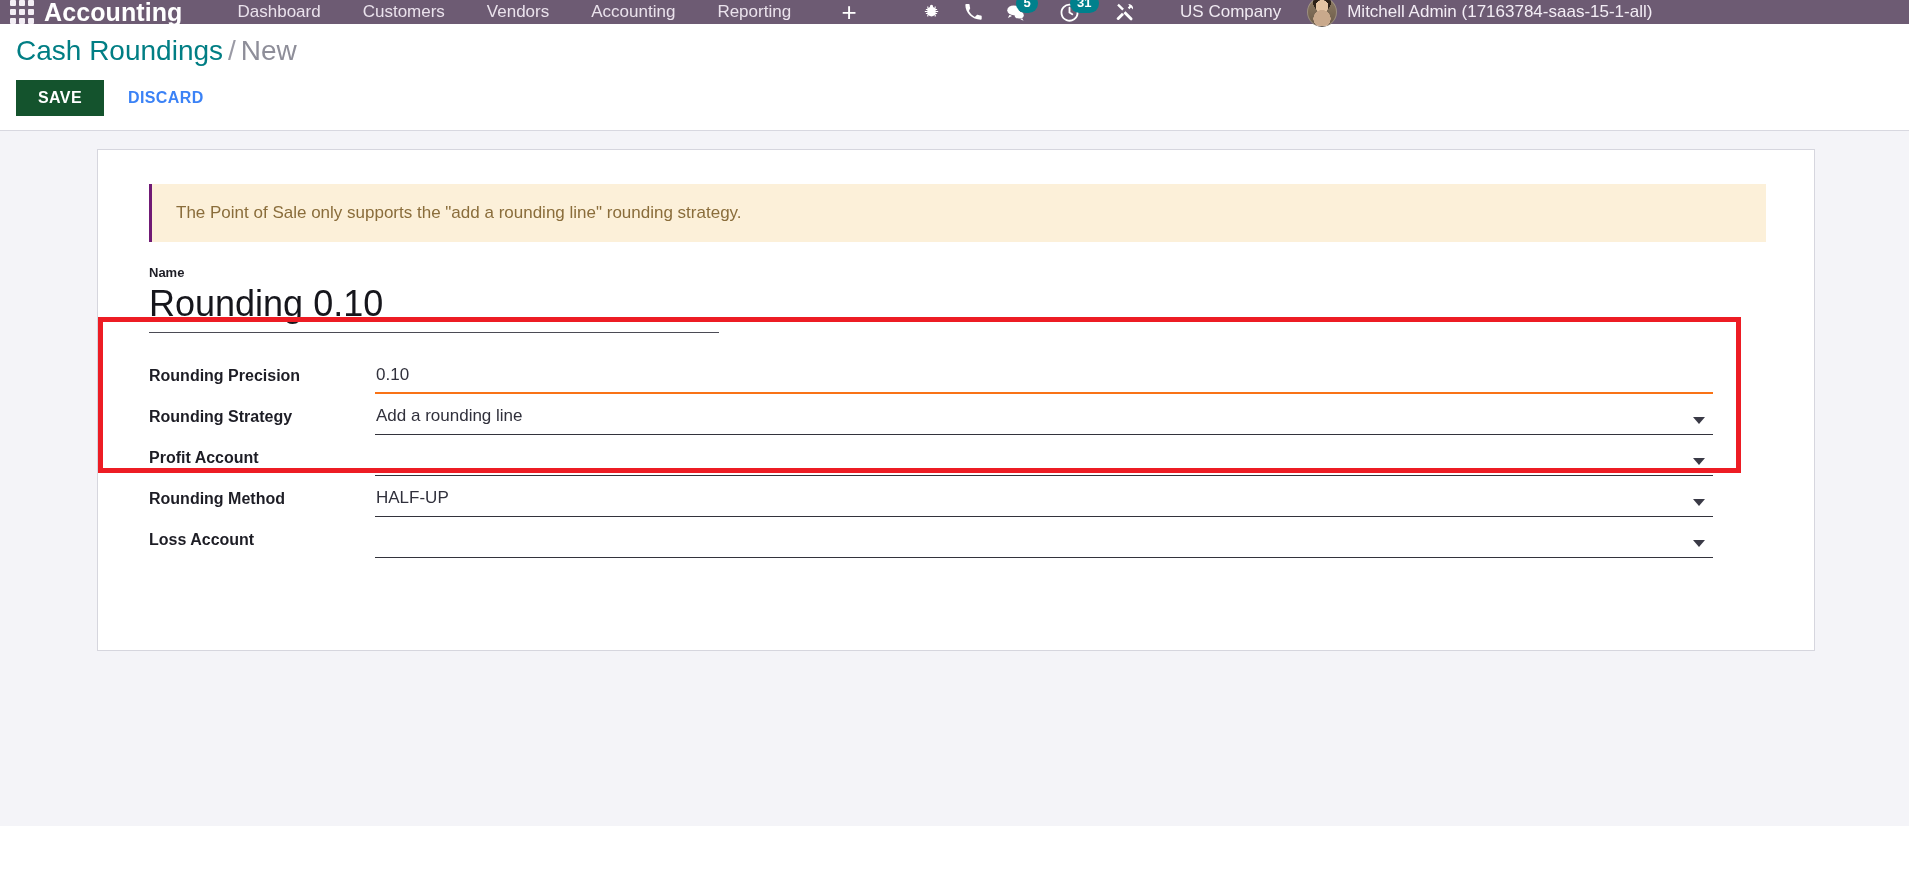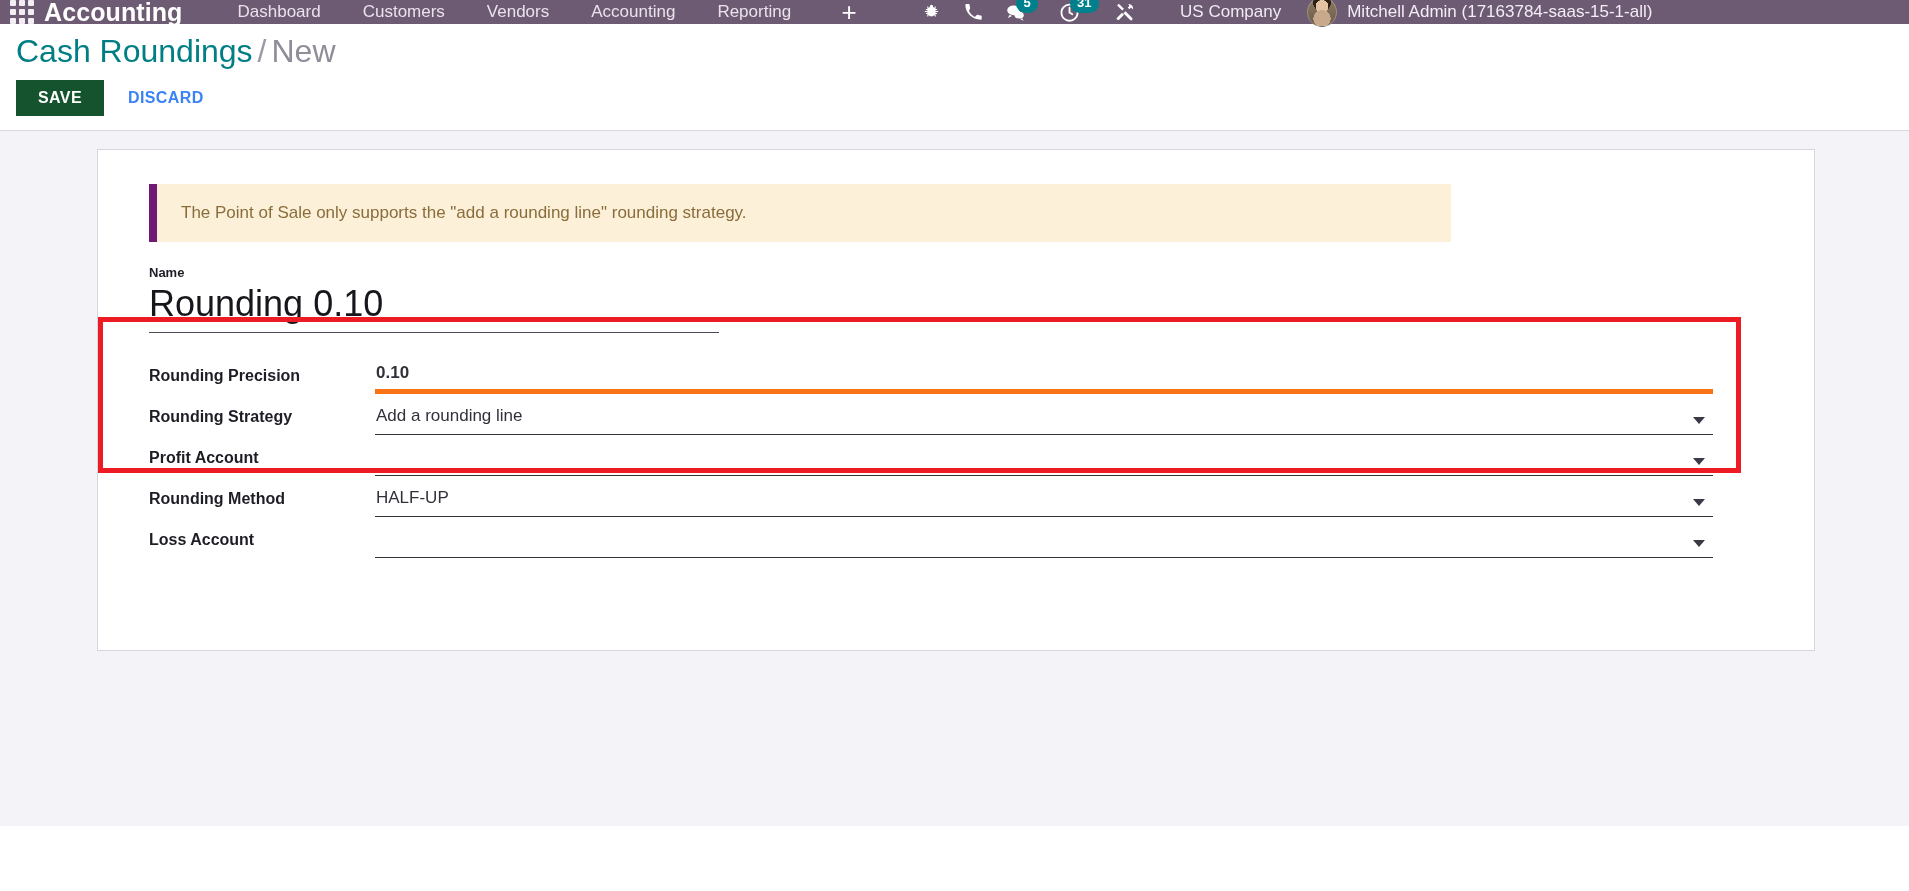--- a/index.html
+++ b/index.html
@@ -88,21 +88,21 @@
   }
   .user-name { font-size: 17px; color: #f3edf5; }
 
   
   .control-panel {
     background: #ffffff;
     border-bottom: 1px solid #d8d8e0;
     padding: 12px 0 14px 16px;
   }
   .breadcrumb {
-    font-size: 32px;
+    font-size: 28px;
     line-height: 30px;
     margin-bottom: 14px;
   }
   .bc-root { color: #017e84; cursor: pointer; }
   .bc-sep { color: #9a9aa5; margin: 0 5px; }
   .bc-current { color: #8e8e99; }
 
   .btn-row { display: flex; align-items: center; gap: 4px; }
   .btn-save {
     background: #14532d;
@@ -137,23 +137,23 @@
     background: #ffffff;
     border: 1px solid #d6d6de;
     width: 1718px;
     height: 502px;
     padding: 34px 0 0 0;
     position: relative;
   }
 
   .alert {
     background: #fcf0d9;
-    border-left: 8px solid #701a75;
+    border-left: 3px solid #701a75;
     margin: 0 0 0 51px;
-    width: 1302px;
+    width: 1617px;
     padding: 18px 24px;
     color: #8a6d3b;
     font-size: 17px;
     line-height: 22px;
   }
 
   
   .form-body { padding: 23px 0 0 51px; }
 
   .name-group { margin-bottom: 20px; }
@@ -201,21 +201,21 @@
     border: none;
     border-bottom: 1px solid #33333c;
     background: transparent;
     width: 100%;
     outline: none;
     padding: 0 26px 7px 1px;
     font-family: inherit;
     line-height: 22px;
     height: 30px;
   }
-  .field-value.plain { border-bottom: 5px solid #f97316; font-weight: bold; }
+  .field-value.plain { border-bottom: 2px solid #f97316; }
   .field-value::placeholder { color: #b7b7c0; }
   .caret {
     position: absolute;
     right: 8px;
     bottom: 11px;
     width: 0; height: 0;
     border-left: 6px solid transparent;
     border-right: 6px solid transparent;
     border-top: 7px solid #3a3a46;
     pointer-events: none;

